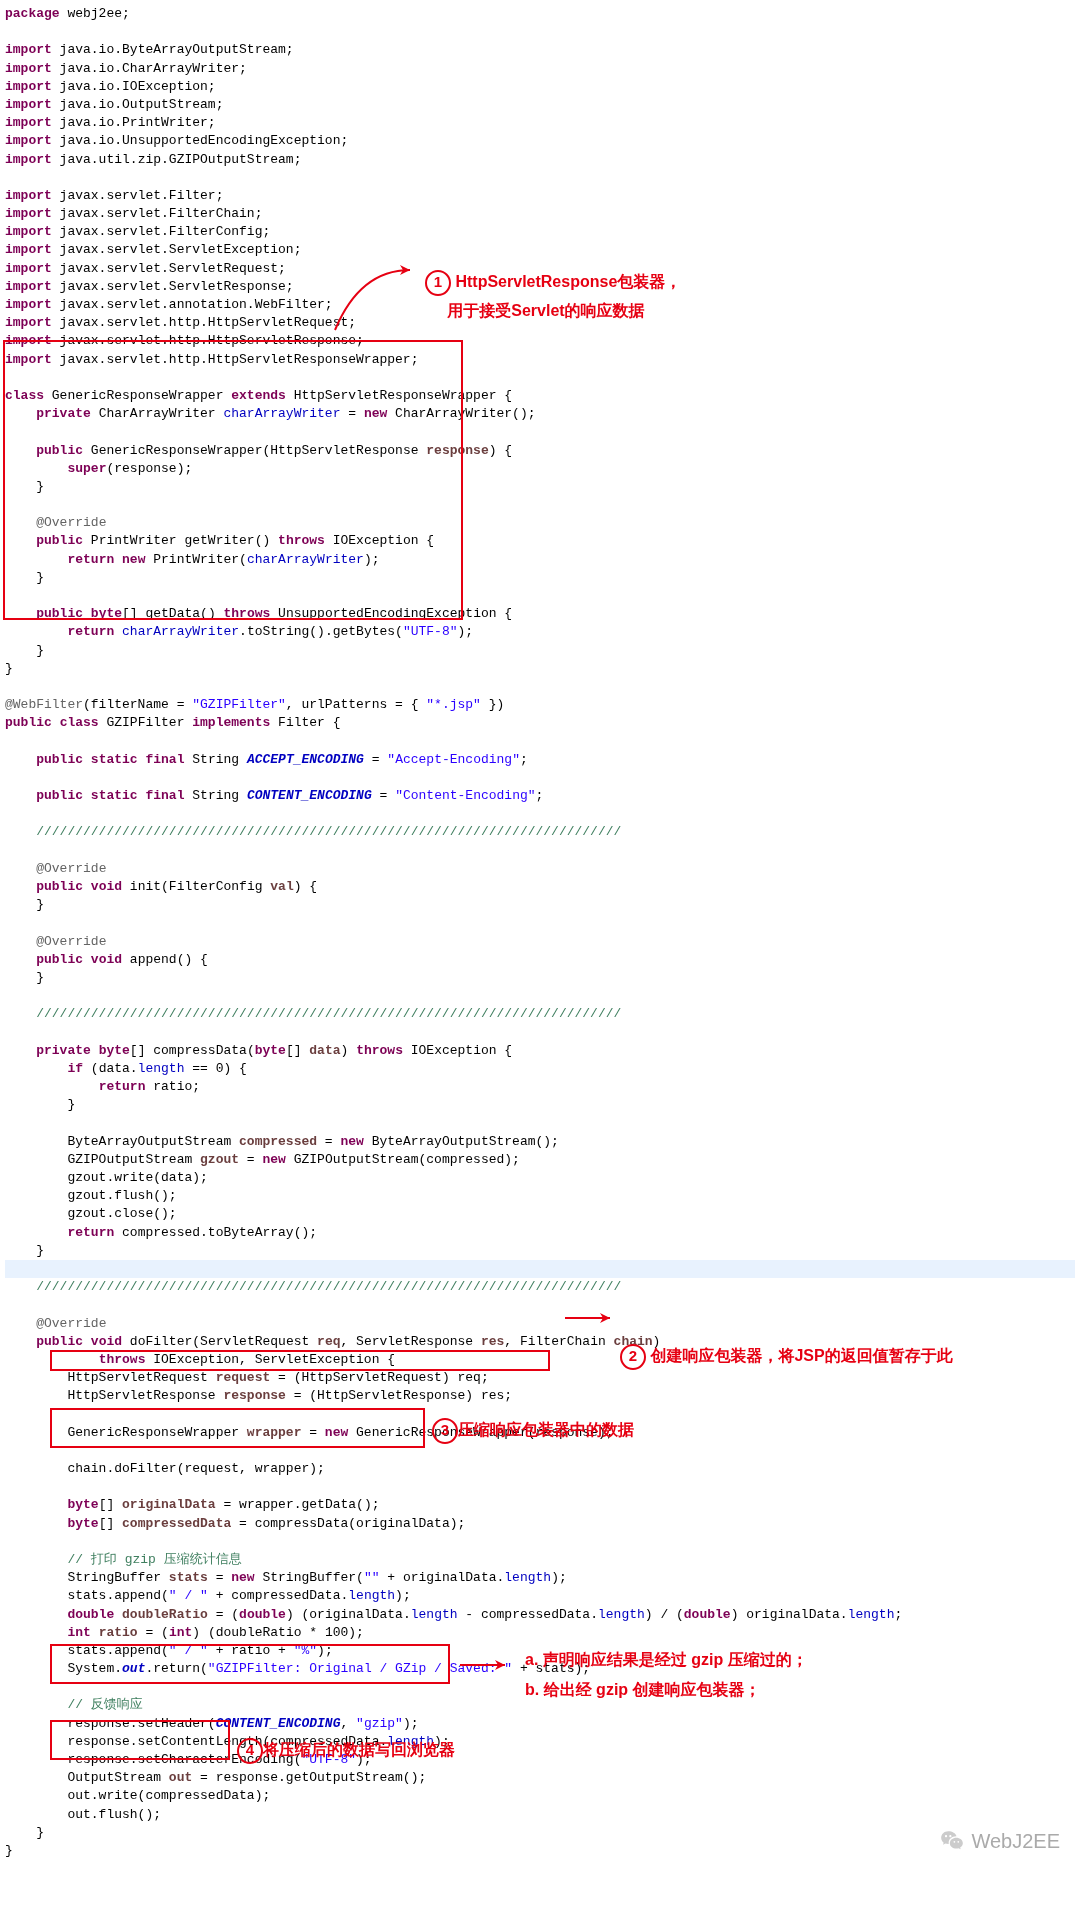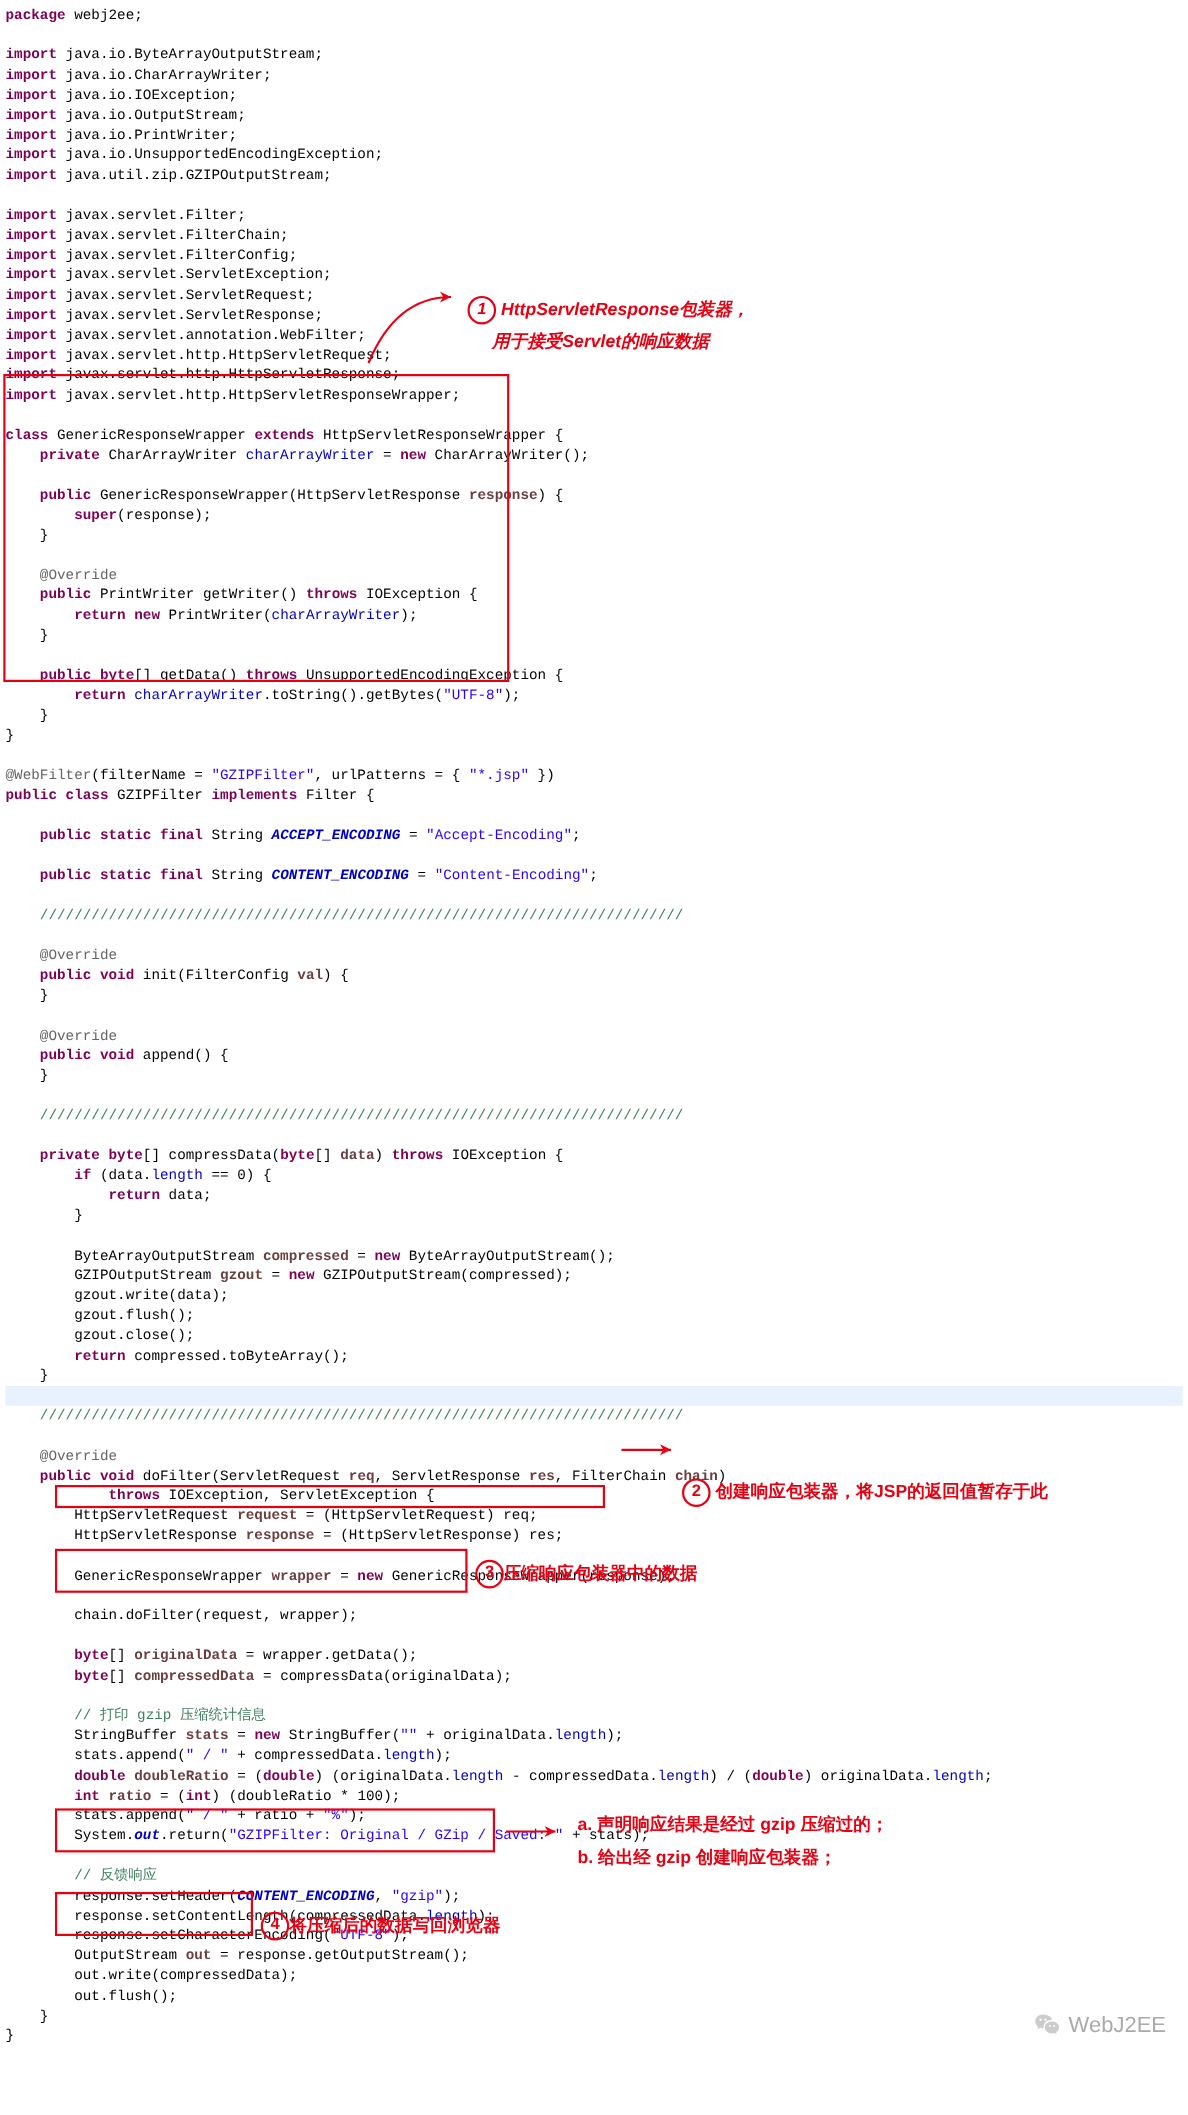--- a/index.html
+++ b/index.html
@@ -88,21 +88,21 @@
     }
 
     <span class="ann-k">@Override</span>
     <span class="kw">public</span> <span class="kw">void</span><span> append() {</span>
     }
 
 <span class="com">    ///////////////////////////////////////////////////////////////////////////</span>
 
     <span class="kw">private</span> <span class="kw">byte</span><span>[] compressData(</span><span class="kw">byte</span><span>[] </span><span class="var">data</span><span>) </span><span class="kw">throws</span><span> IOException {</span>
         <span class="kw">if</span><span> (data.</span><span class="fld">length</span><span> == 0) {</span>
-            <span class="kw">return</span><span> data;</span>
+            <span class="kw">return</span><span> ratio;</span>
         }
 
 <span>        ByteArrayOutputStream </span><span class="var">compressed</span> = <span class="kw">new</span><span> ByteArrayOutputStream();</span>
 <span>        GZIPOutputStream </span><span class="var">gzout</span> = <span class="kw">new</span><span> GZIPOutputStream(compressed);</span>
 <span>        gzout.write(data);</span>
 <span>        gzout.flush();</span>
 <span>        gzout.close();</span>
         <span class="kw">return</span><span> compressed.toByteArray();</span>
     }
 <span class="highlight-line"> </span>
@@ -137,21 +137,21 @@
 <span>        out.write(compressedData);</span>
 <span>        out.flush();</span>
     }
 }</pre>
 
 <div class="red-box" style="left:3px; top:340px; width:460px; height:280px;"></div>
 <svg class="arrow-svg" style="left:330px; top:260px; width:90px; height:80px;">
     <path d="M5,70 Q30,10 80,10" stroke="#e60012" stroke-width="2" fill="none"></path>
     <path d="M80,10 l-10,-5 l3,5 l-3,5 z" fill="#e60012"></path>
   </svg>
-<div class="annotation" style="left:425px; top:268px; line-height:1.8;font-style:italic;">
+<div class="annotation" style="left:425px; top:268px; line-height:1.8;">
   <span class="circle-num">1</span>&nbsp;<span>HttpServletResponse包装器，</span><br>
   &nbsp;&nbsp;&nbsp;&nbsp;&nbsp;<span>用于接受Servlet的响应数据</span>
 </div>
 
 <div class="red-box" style="left:50px; top:1350px; width:500px; height:21px;"></div>
 <svg class="arrow-svg" style="left:560px; top:1308px; width:60px; height:20px;">
     <path d="M5,10 L50,10" stroke="#e60012" stroke-width="2" fill="none"></path>
     <path d="M50,10 l-10,-5 l3,5 l-3,5 z" fill="#e60012"></path>
   </svg>
 <div class="annotation" style="left:620px; top:1300px;margin-top:44px;">

